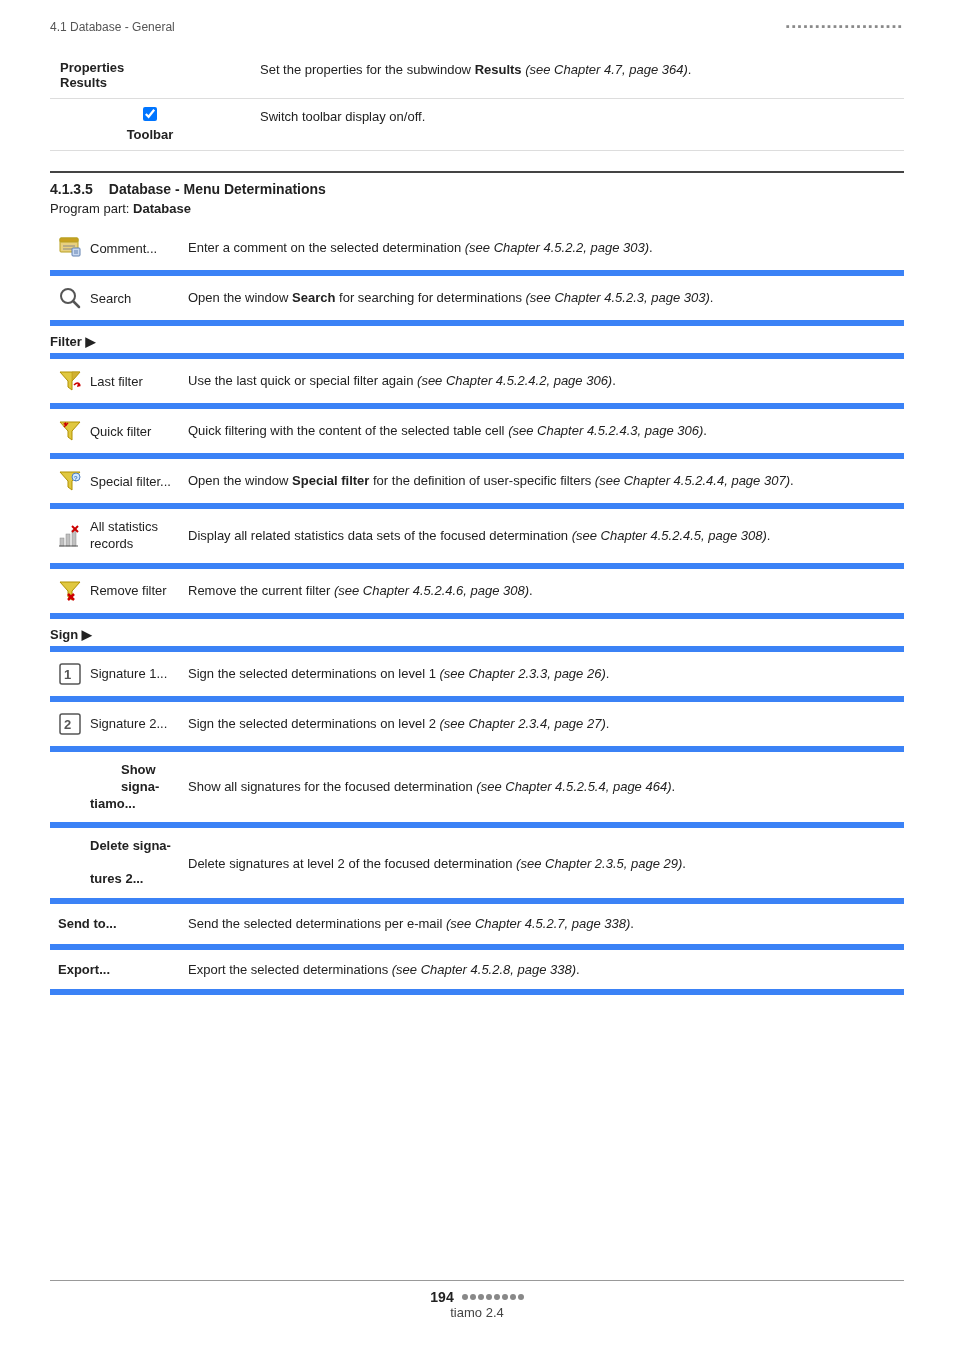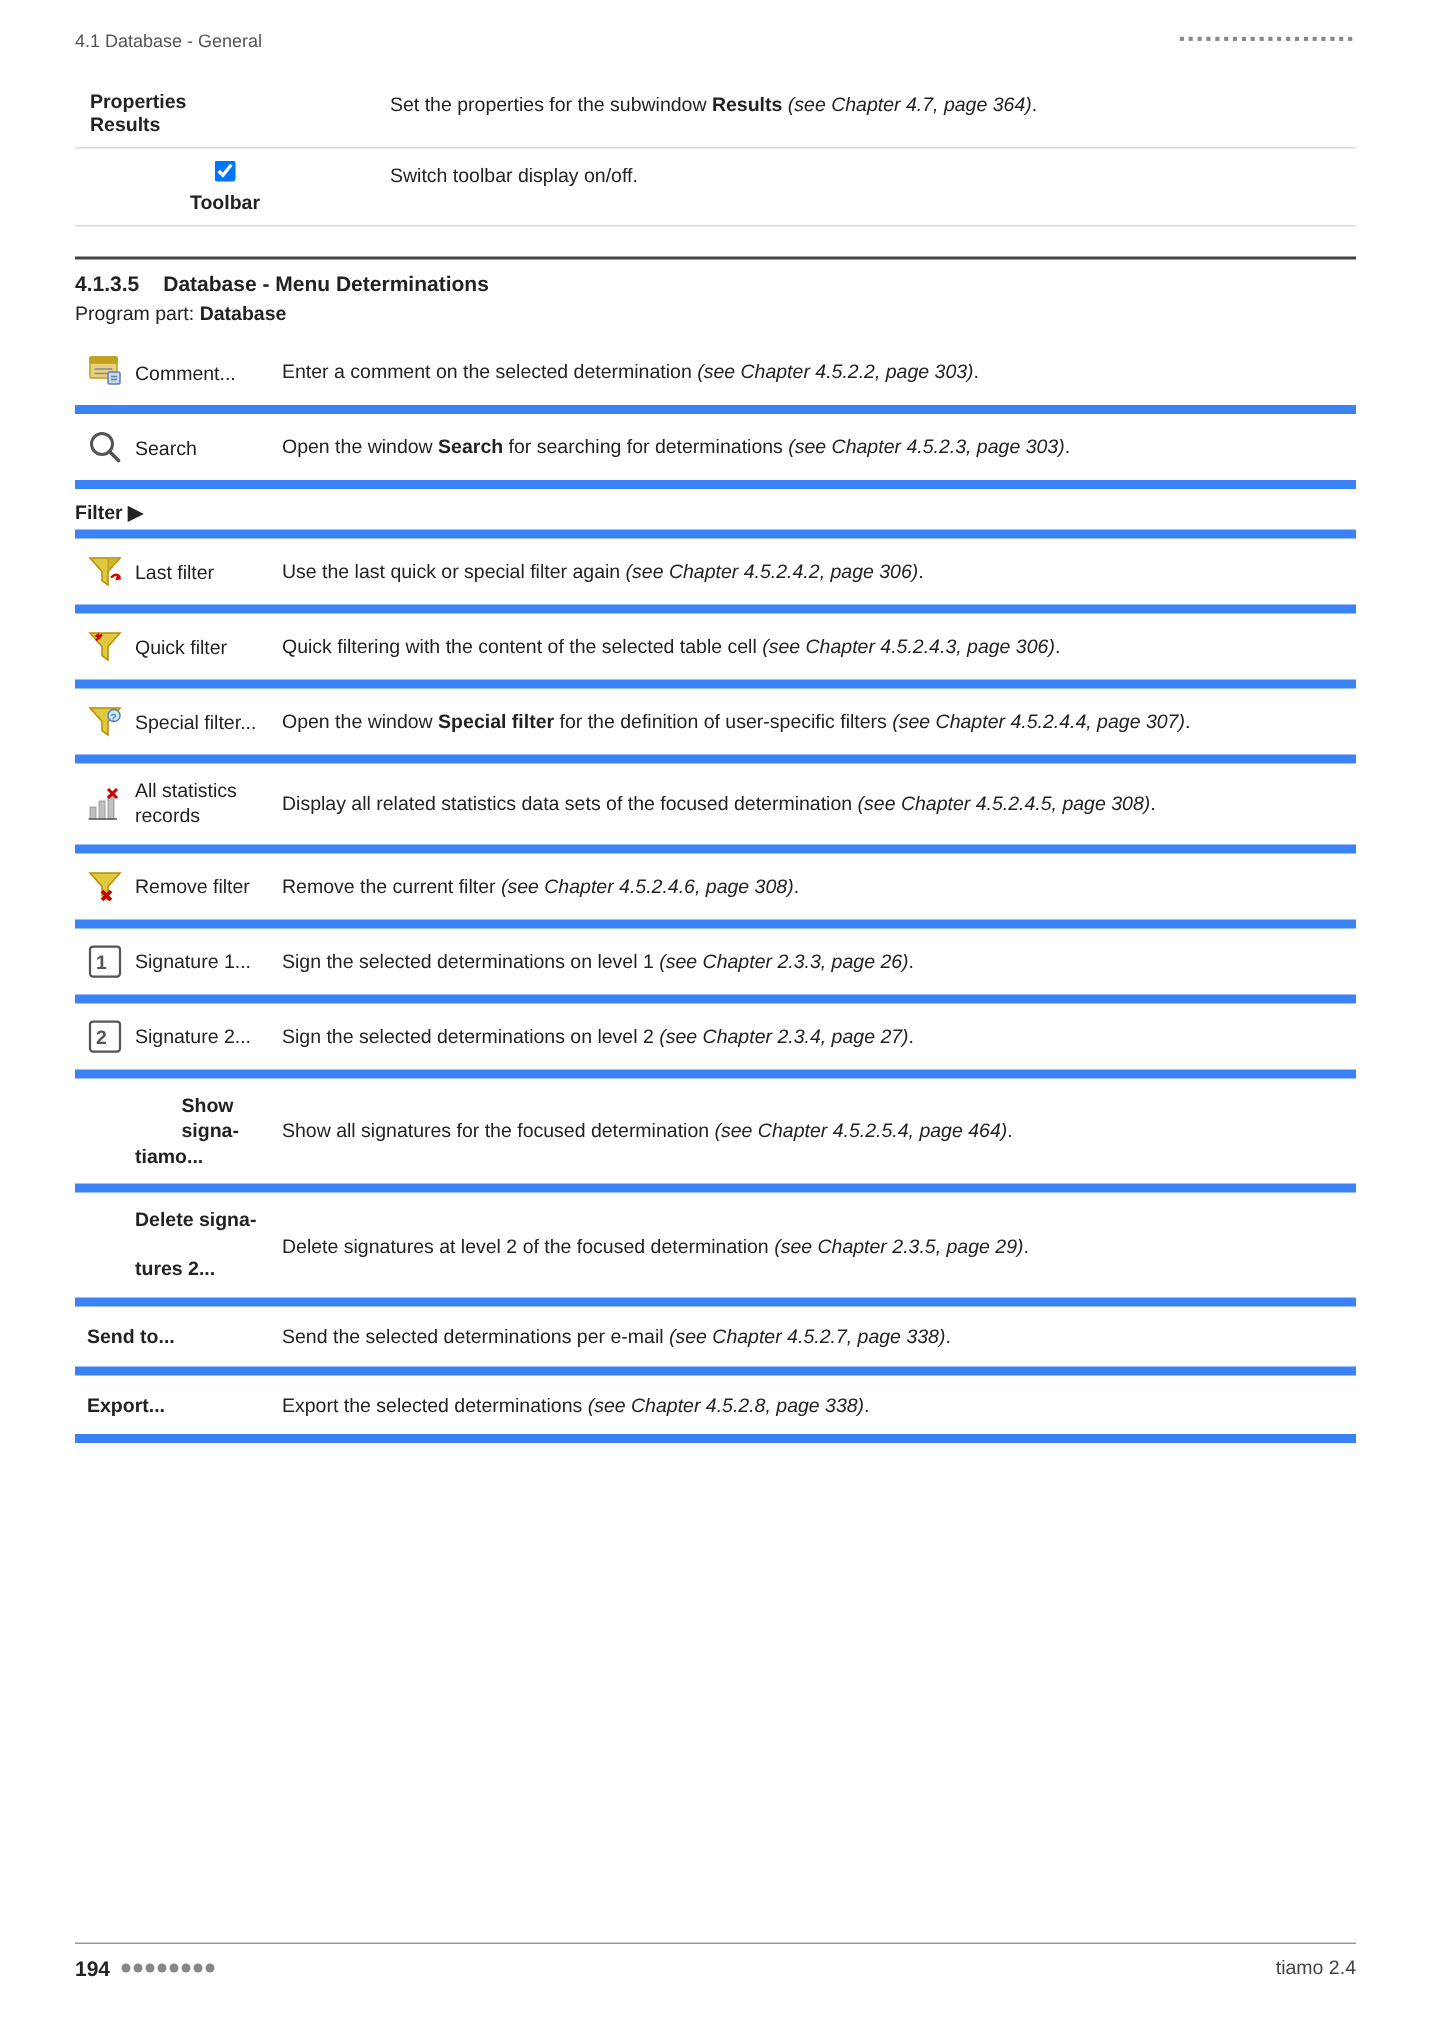--- a/index.html
+++ b/index.html
@@ -138,22 +138,24 @@
     .desc-cell i { font-style: italic; }
 
     
     .page-footer {
       position: absolute;
       bottom: 30px;
       left: 50px;
       right: 50px;
       display: flex;
       justify-content: space-between;
+      align-items: center;
       border-top: 1px solid #999;
       padding-top: 8px;
+      flex-direction: column;
     }
     .footer-page {
       font-weight: bold;
       font-size: 14px;
       display: flex;
       align-items: center;
       gap: 8px;
     }
     .footer-dots {
       display: flex;
@@ -357,20 +359,25 @@
               </svg>
             </span>
             <span class="label-text">Remove filter</span>
           </div>
         </td>
         <td class="desc-cell">
           Remove the current filter <i>(see Chapter 4.5.2.4.6, page 308)</i>.
         </td>
       </tr>
 
+      <tr class="section-row">
+        <td colspan="2">
+          <span>Sign ▶</span>
+        </td>
+      </tr>
 
       <tr>
         <td class="icon-cell">
           <div class="icon-label">
             <span class="icon-img">
               <svg width="24" height="24" viewBox="0 0 24 24">
                 <rect x="2" y="2" width="20" height="20" rx="2" fill="none" stroke="#555" stroke-width="1.5"></rect>
                 <text x="6" y="17" font-size="13" fill="#555" font-weight="bold">1</text>
               </svg>
             </span>

